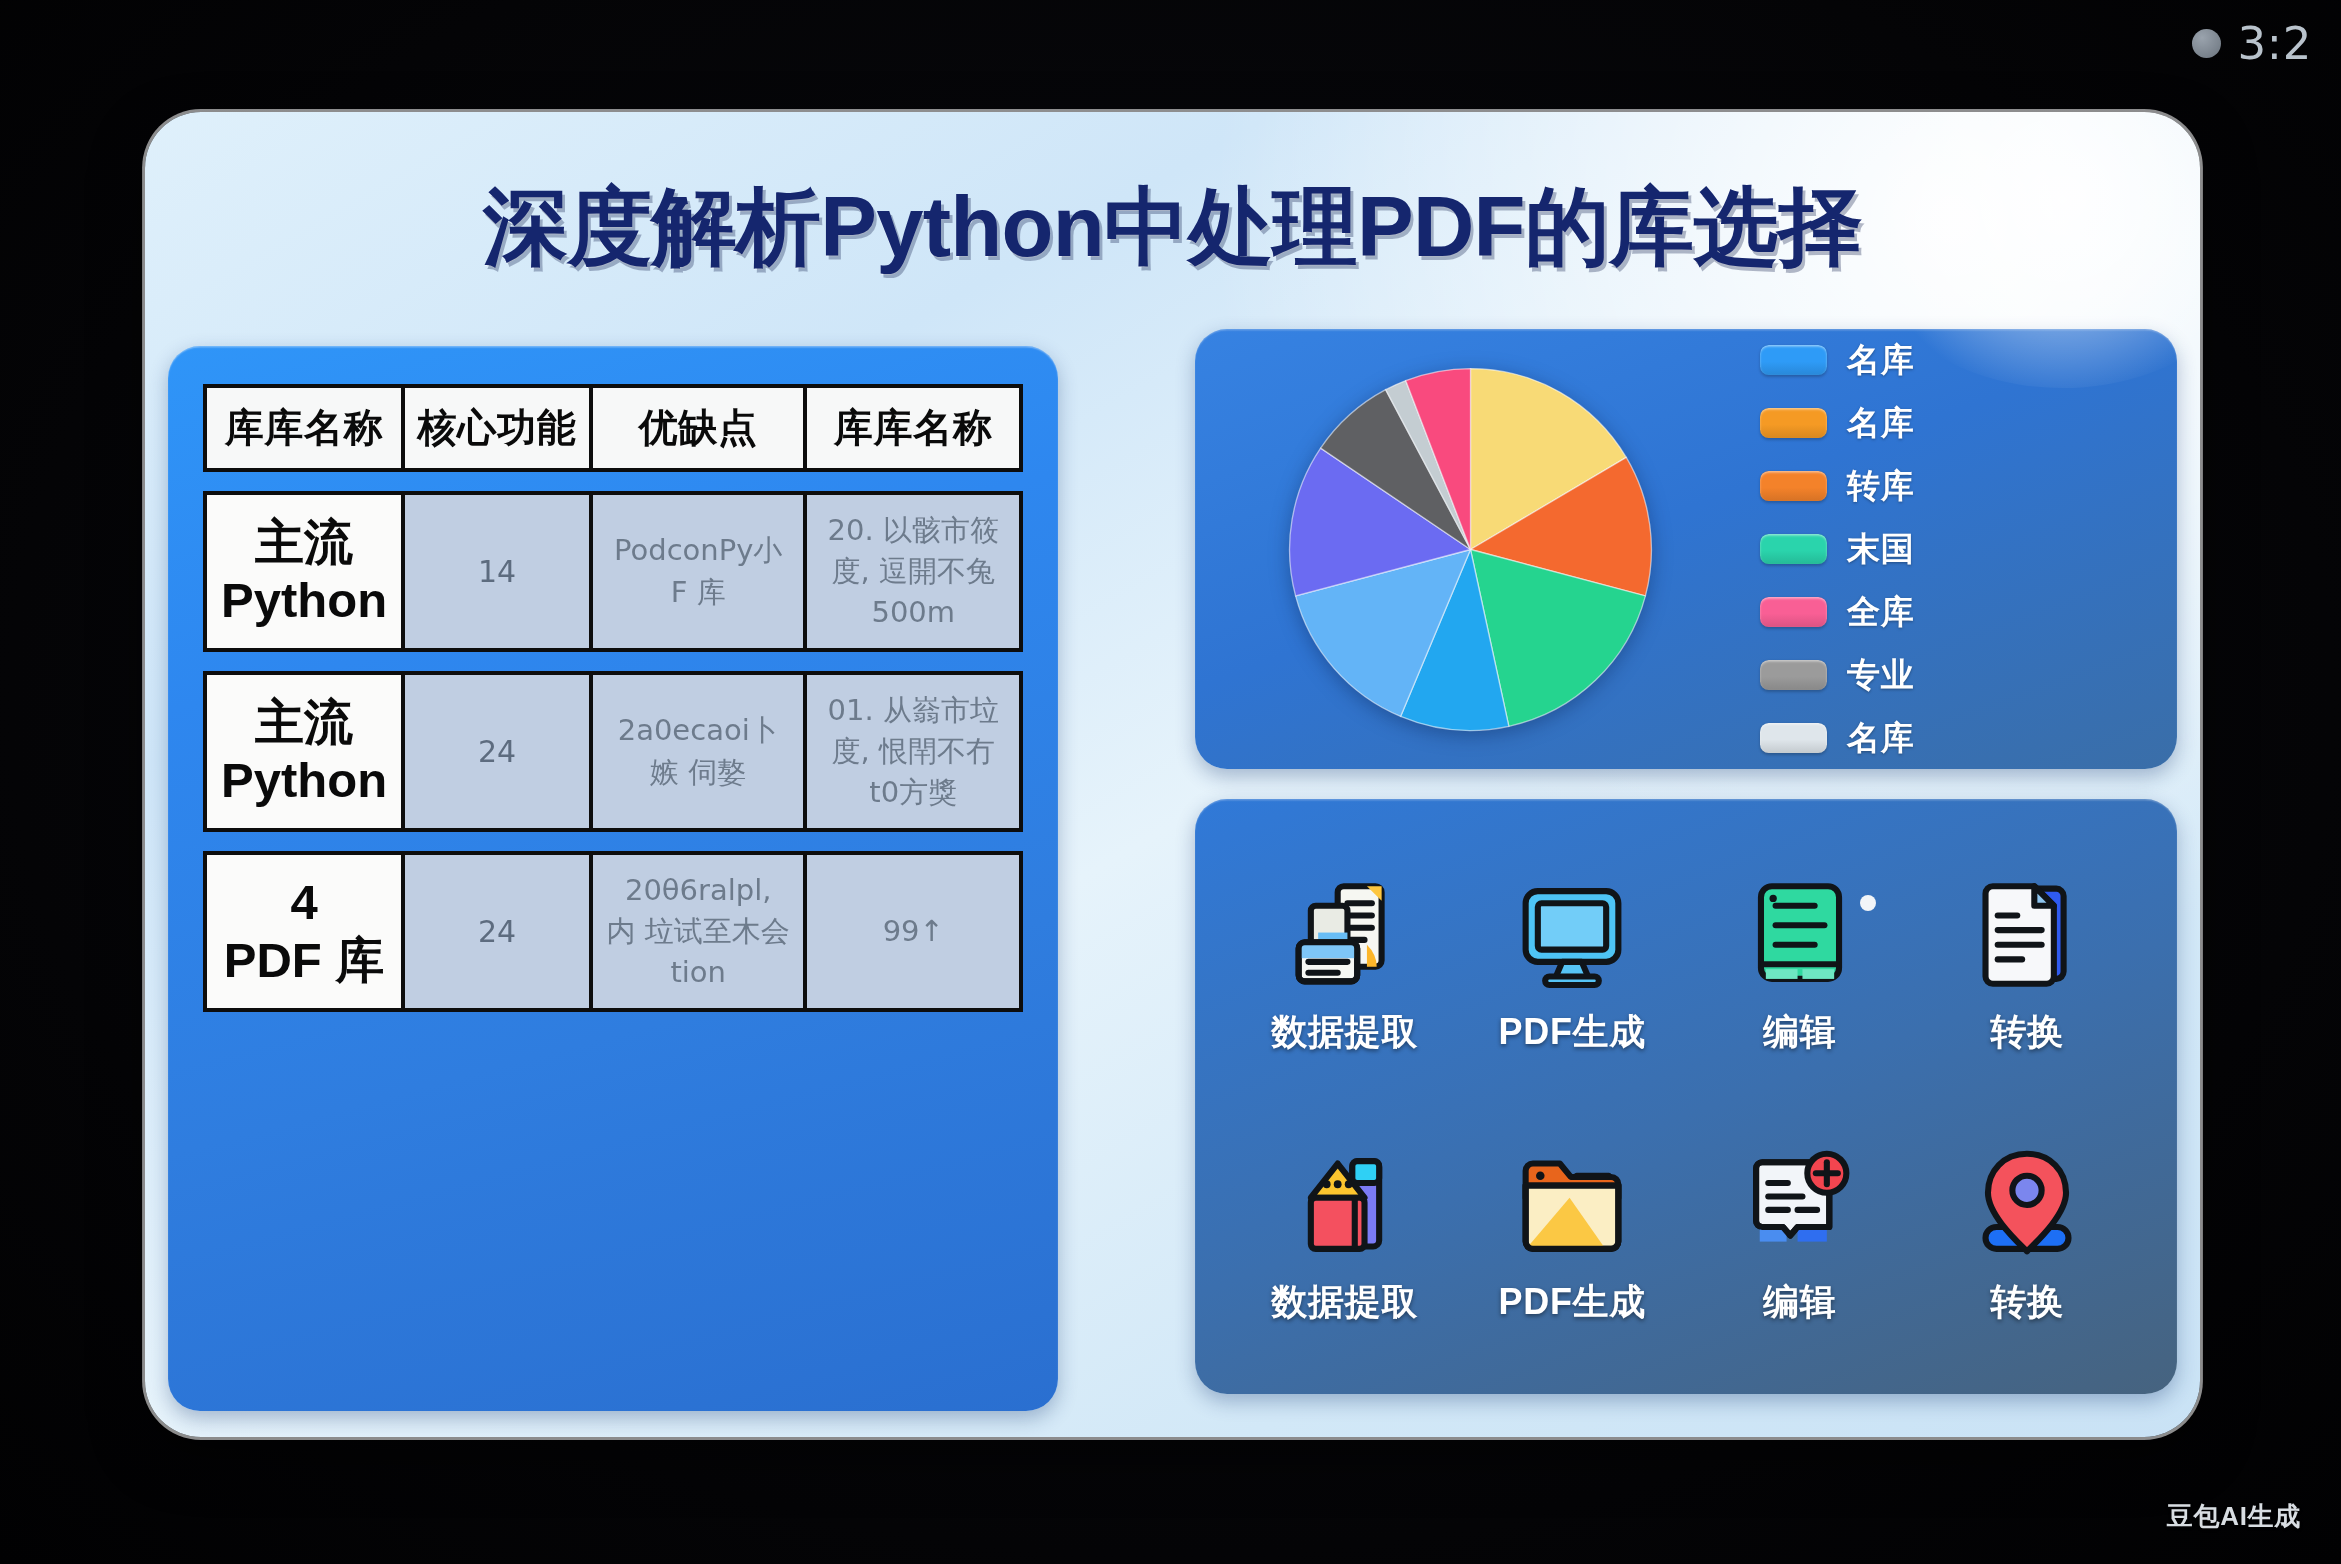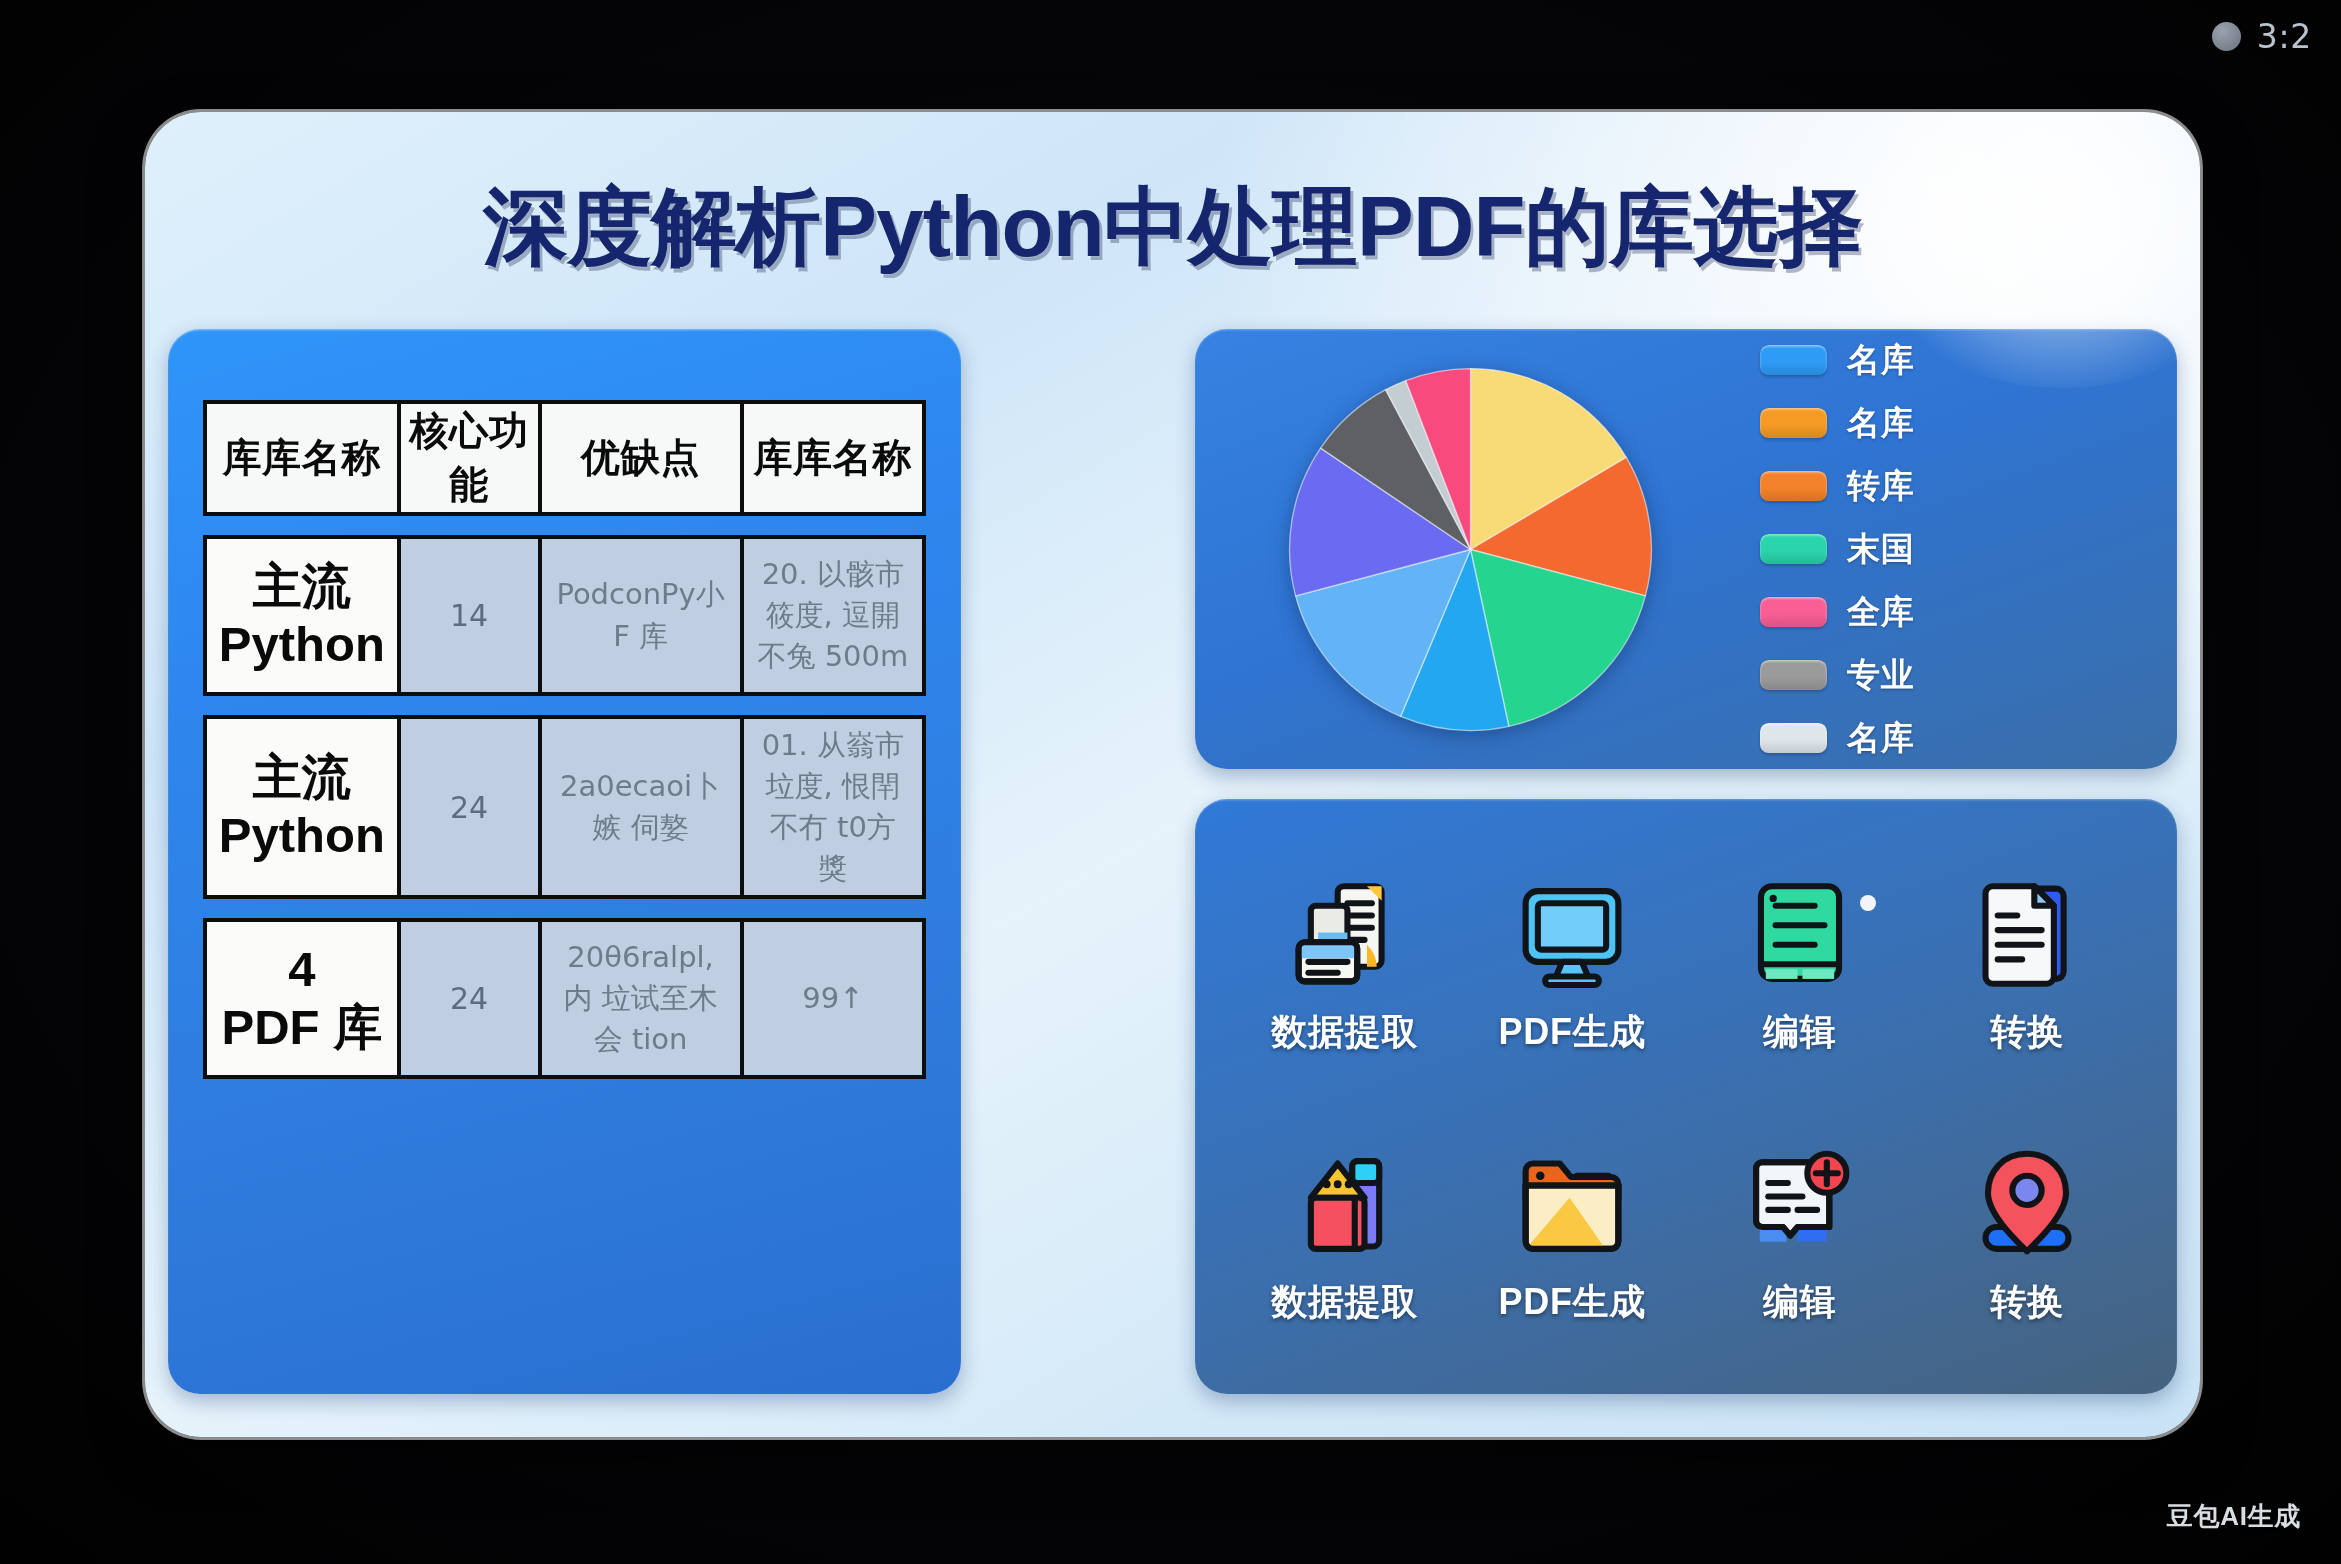--- a/index.html
+++ b/index.html
@@ -26,21 +26,21 @@
     position: absolute;
     top: 17.4px; right: 30px;
     display: flex; align-items: center; gap: 16px;
     z-index: 40;
   }
   #aspect-dot {
     width: 29px; height: 29px; border-radius: 50%;
     background: radial-gradient(circle at 35% 30%, #9aa3ad, #6b747e);
   }
   #aspect-text {
-    font-size: 33px; font-weight: 400; letter-spacing: 0.7px;
+    font-size: 45px; font-weight: 400; letter-spacing: 0.7px;
     color: #b9c3cc;
     font-family: "DejaVu Sans", sans-serif;
   }
 
   
   #watermark {
     position: absolute;
     bottom: 30px; right: 41px;
     font-size: 26px; font-weight: bold;
     color: #d8dde2;
@@ -85,26 +85,26 @@
     letter-spacing: -0.7px;
     color: #15266e;
     text-shadow: 2.9px 3.6px 0 rgba(10,22,70,.30), 0 1.4px 0.7px rgba(255,255,255,.6);
     white-space: nowrap;
     z-index: 5;
   }
 
   
   #left-panel {
     position: absolute;
-    left: 23px; top: 217px;
-    width: 793px; height: 1065px;
+    left: 23px; top: 234px;
+    width: 890px; height: 1065px;
     border-radius: 32px;
     background: linear-gradient(165deg, #2f95f8 0%, #2e87ef 28%, #2f7ddf 62%, #2a6fd0 100%);
     box-shadow: inset 0 1.4px 1.4px rgba(255,255,255,.35), 0 7.2px 19px rgba(16,50,110,.30);
-    padding: 52px 35px;
+    padding: 19px 35px;
   }
 
   #right-col {
     position: absolute;
     left: 1050px; top: 217px;
     width: 982px; height: 1065px;
     display: flex;
     flex-direction: column;
     gap: 30px;
   }

